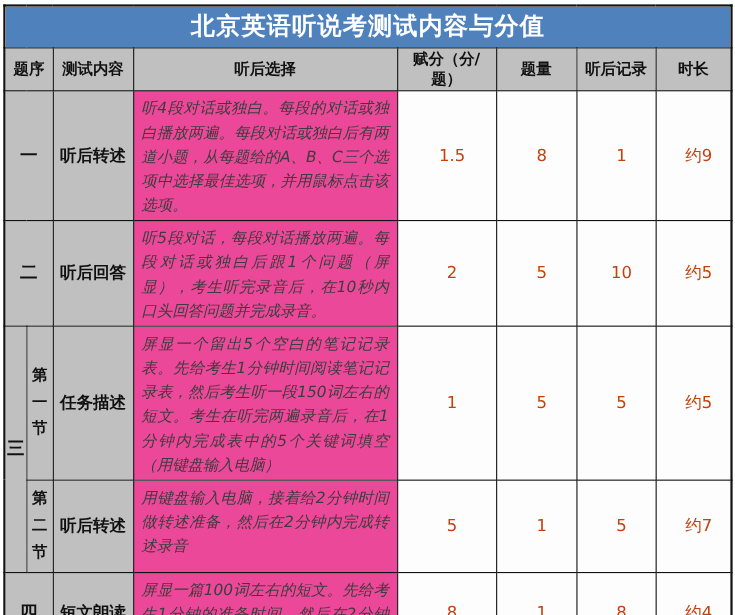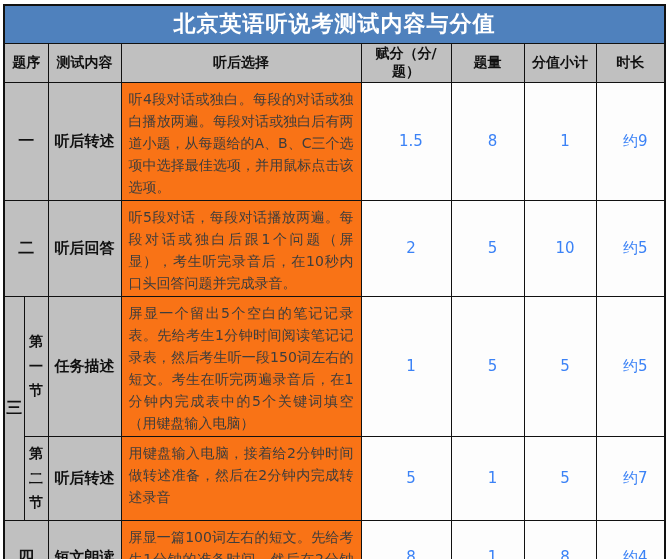--- a/index.html
+++ b/index.html
@@ -70,31 +70,32 @@
 
   .vtext {
     display: inline-block;
     width: 1.05em;
     word-break: break-all;
     line-height: 1.75;
     text-align: center;
   }
 
   td.task {
-    background: #f97316;
+    background: #ec4899;
     color: #3D3D3D;
     font-size: 14px;
     line-height: 22px;
     text-align: justify;
     vertical-align: top;
     padding: 5px 7px 2px 7px;
+    font-style: italic;
   }
   td.num {
     background: #FDFDFD;
-    color: #3b82f6;
+    color: #c2410c;
     font-size: 15px;
     text-align: center;
     vertical-align: middle;
     padding-left: 11px;
   }
 </style>
 </head>
 <body>
 
 <div class="page">
@@ -114,21 +115,21 @@
         <tr class="r-title">
       <td colspan="8">北京英语听说考测试内容与分值</td>
     </tr>
 
     <tr class="r-head">
       <td colspan="2">题序</td>
       <td>测试内容</td>
       <td>听后选择</td>
       <td>赋分（分/题）</td>
       <td>题量</td>
-      <td>分值小计</td>
+      <td>听后记录</td>
       <td>时长</td>
     </tr>
 
     <tr class="r1">
       <td colspan="2" class="seq">一</td>
       <td class="content">听后转述</td>
       <td class="task">听4段对话或独白。每段的对话或独白播放两遍。每段对话或独白后有两道小题，从每题给的A、B、C三个选项中选择最佳选项，并用鼠标点击该选项。</td>
       <td class="num">1.5</td>
       <td class="num">8</td>
       <td class="num">1</td>

